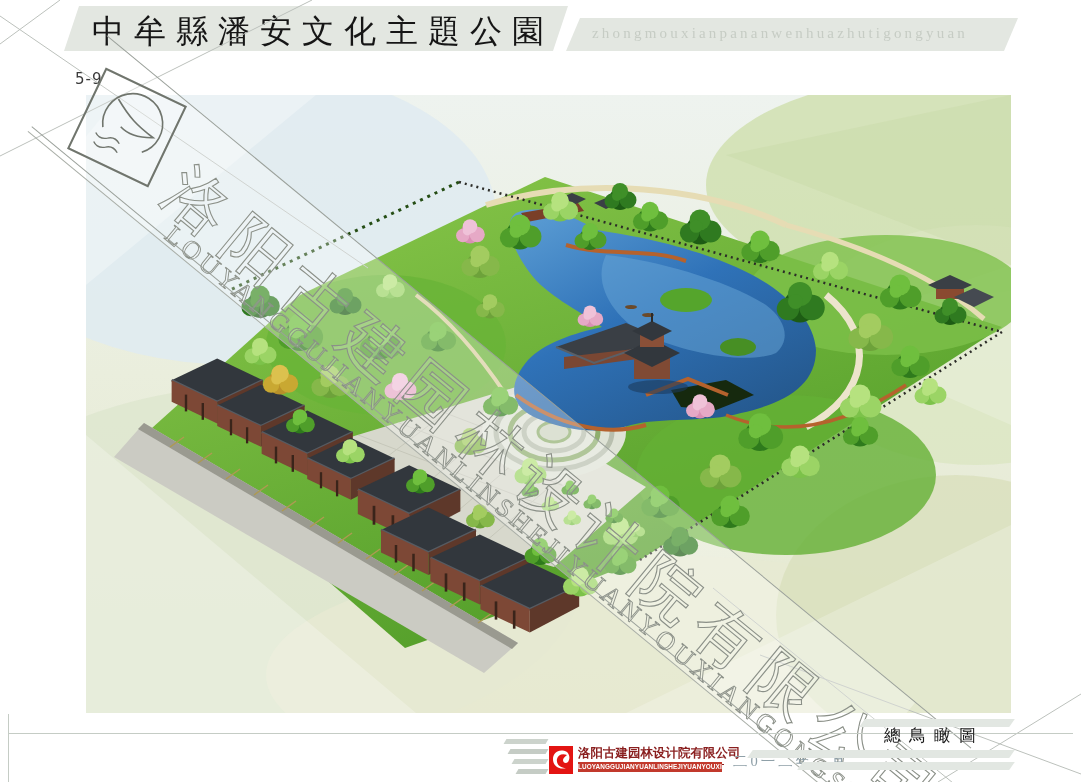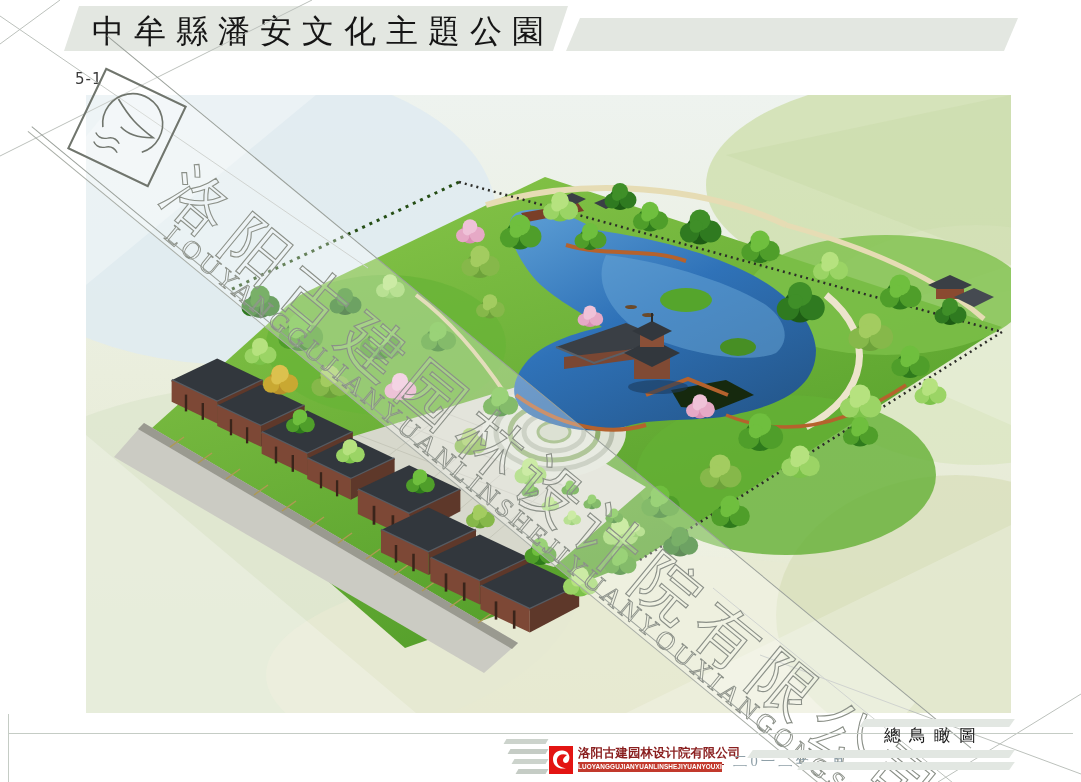--- a/index.html
+++ b/index.html
@@ -39,21 +39,22 @@
   svg{display:block;}
 </style>
 </head>
 <body>
 
 <div class="page">
 
   <div class="title-band"></div>
   <div class="title-text">中牟縣潘安文化主題公園</div>
   <div class="pinyin-band"></div>
-  <div class="sheet-number">5-1</div>
+  <div class="pinyin-text">zhongmouxianpananwenhuazhutigongyuan</div>
+  <div class="sheet-number">5-9</div>
 
   <div class="rendering">
     <svg width="925" height="618" viewBox="0 0 925 618">
       <defs>
         <linearGradient id="bgG" x1="0" y1="0" x2="0" y2="1">
           <stop offset="0" stop-color="#eef3ef"></stop>
             <stop offset="0.45" stop-color="#eaeedd"></stop>
           <stop offset="1" stop-color="#e3e7cd"></stop>
         </linearGradient>
         <linearGradient id="lawnG" x1="0" y1="0" x2="0.6" y2="1">

